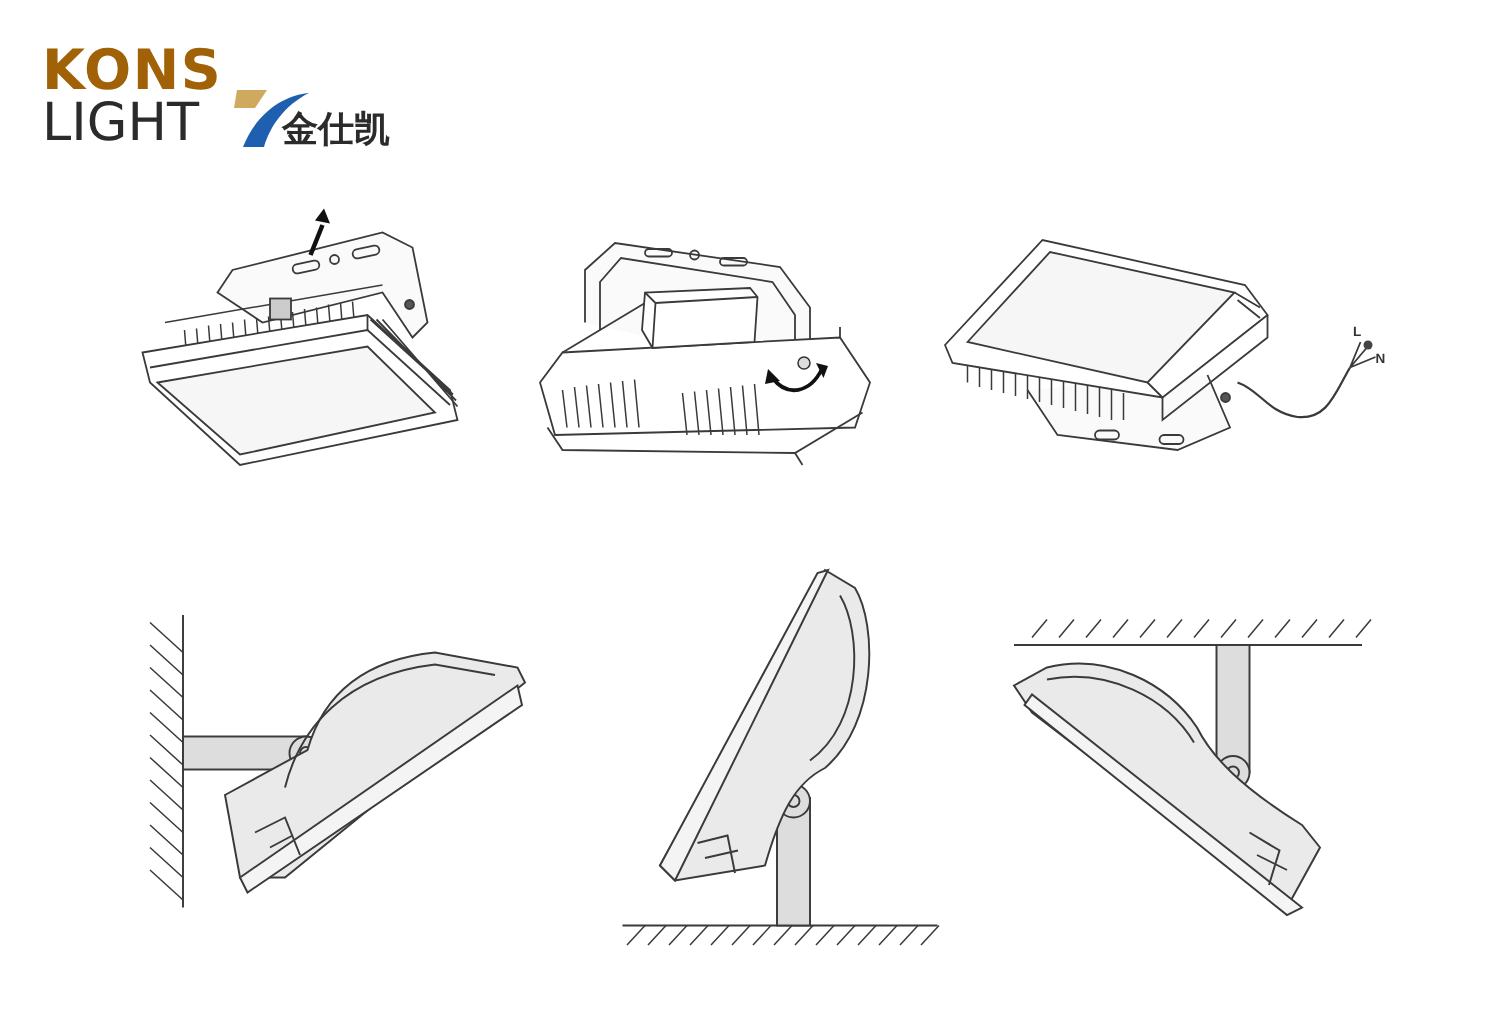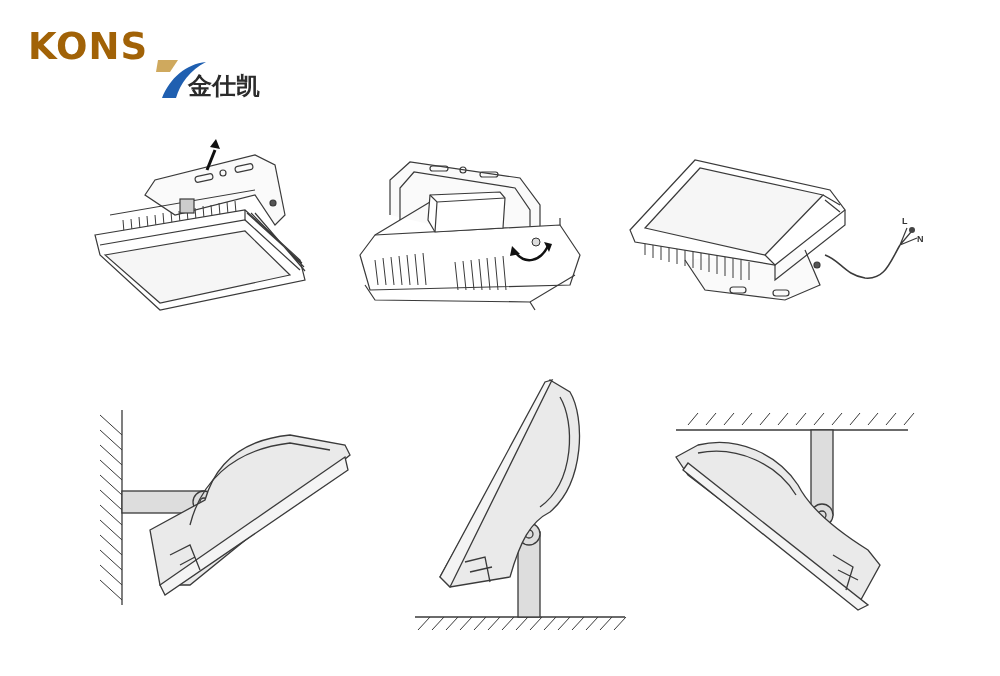--- a/index.html
+++ b/index.html
@@ -11,20 +11,21 @@
   .logo .cn { position:absolute; left:160px; top:44px; font-size:24px; font-weight:bold; color:#2b2b2b; line-height:28px; font-family:"DejaVu Sans", sans-serif;text-align:center; }
   .fig { position:absolute; }
   .fig svg { width:100%; height:100%; overflow:visible; }
   .lbl { font-family:"Liberation Sans", sans-serif; font-size:9px; font-weight:bold; fill:#333; }
 </style>
 </head>
 <body>
 
 <div class="logo">
   <div class="kons">KONS</div>
+  <div class="light">LIGHT</div>
   <div class="mark">
     <svg viewBox="0 0 50 42">
       <polygon points="2,2 22,2 14,14 0,14" fill="#cfa95e"></polygon>
       <path d="M6,40 L20,40 C24,26 34,12 50,4 C30,6 14,20 6,40 Z" fill="#1f5fb0"></path>
     </svg>
   </div>
   <div class="cn">金仕凯</div>
 </div>
 
 <div class="fig" style="left:85px;top:135px;width:230px;height:185px;">

